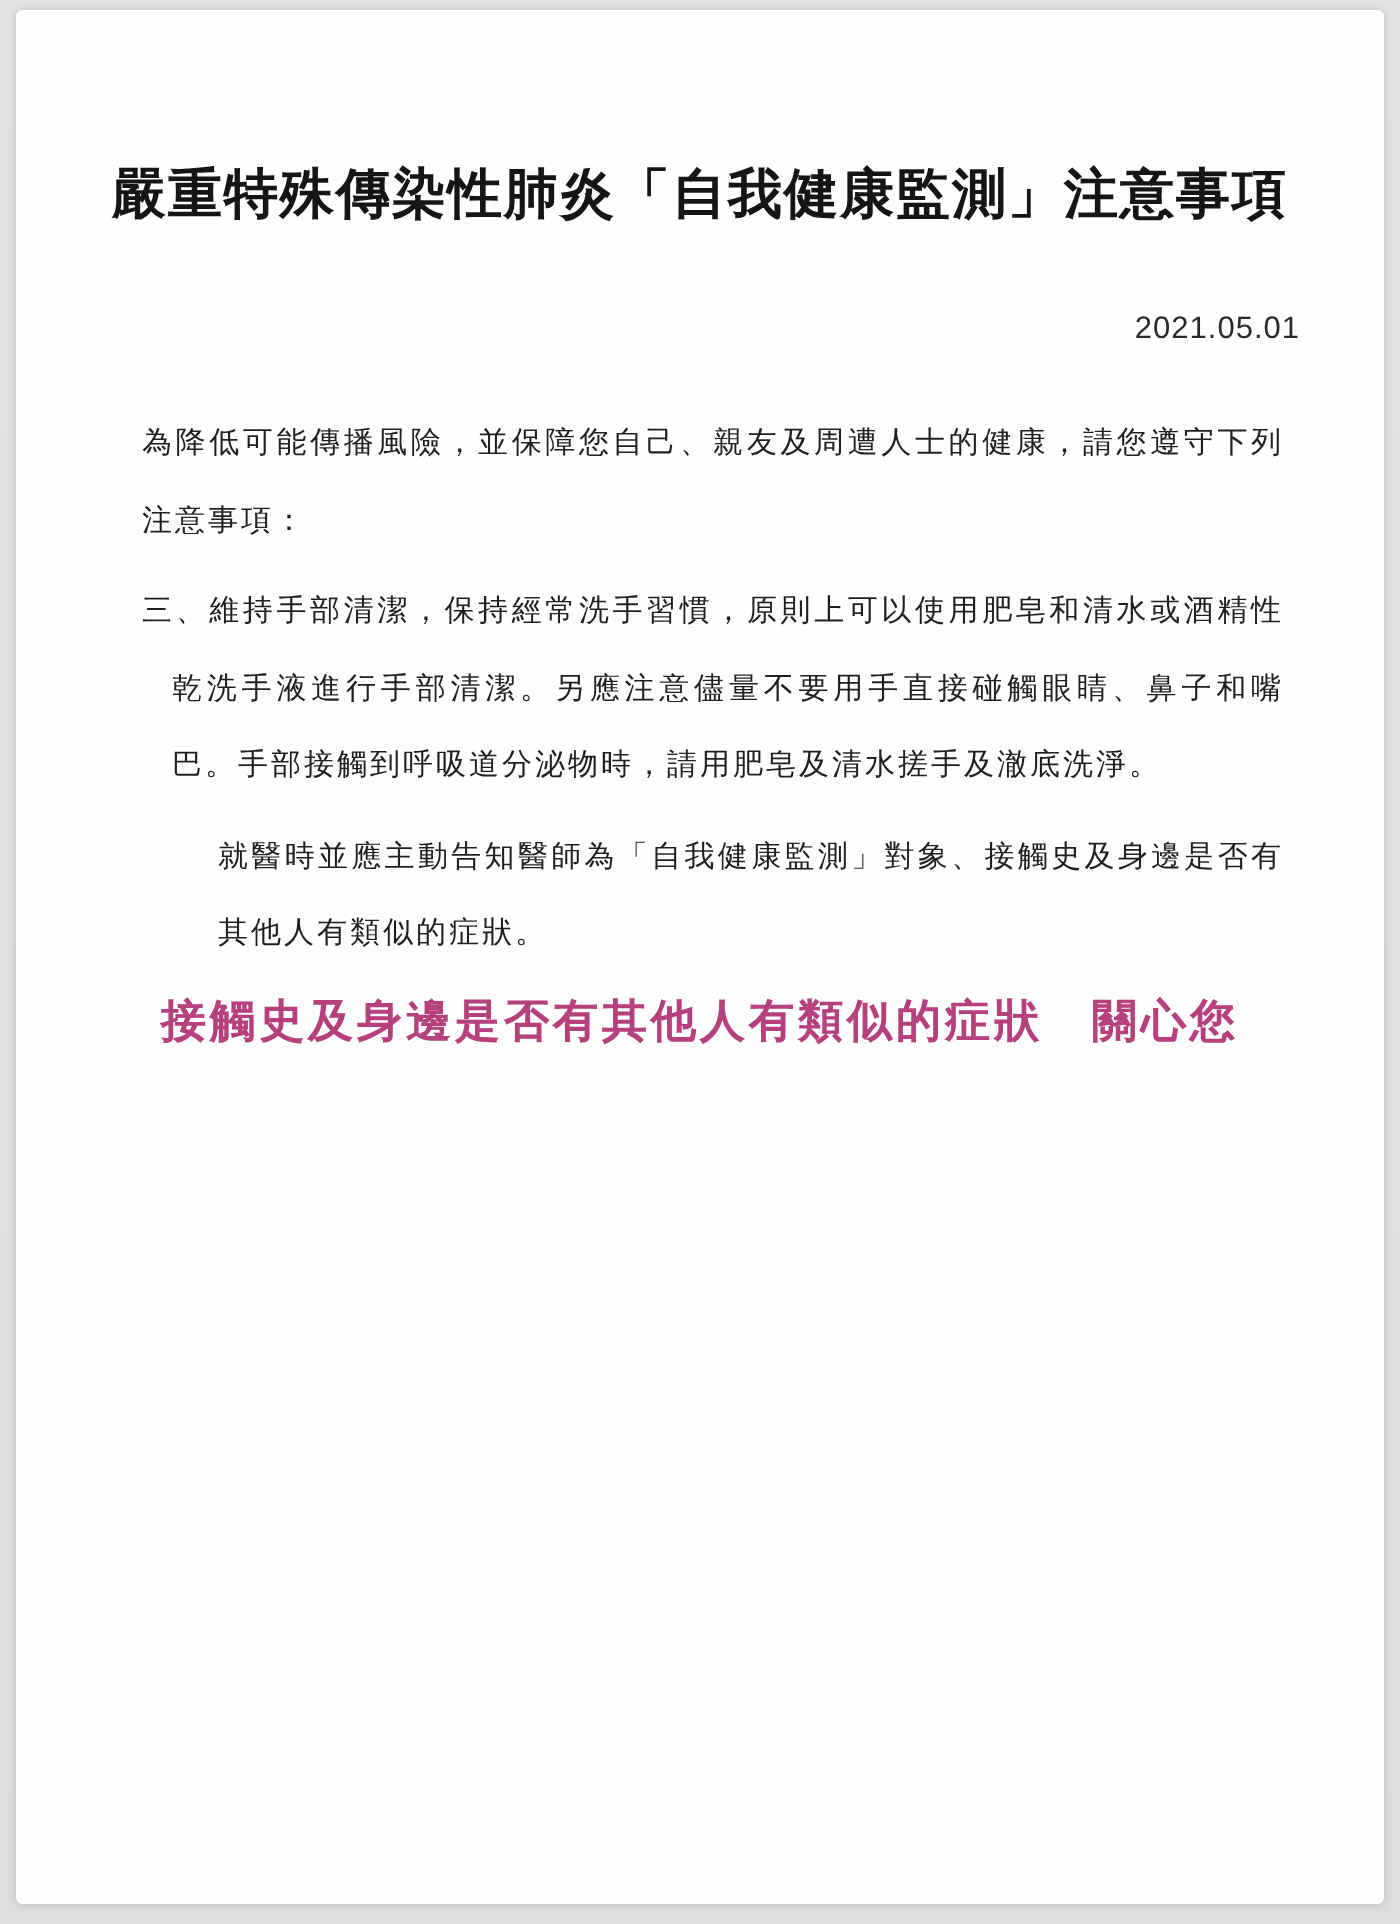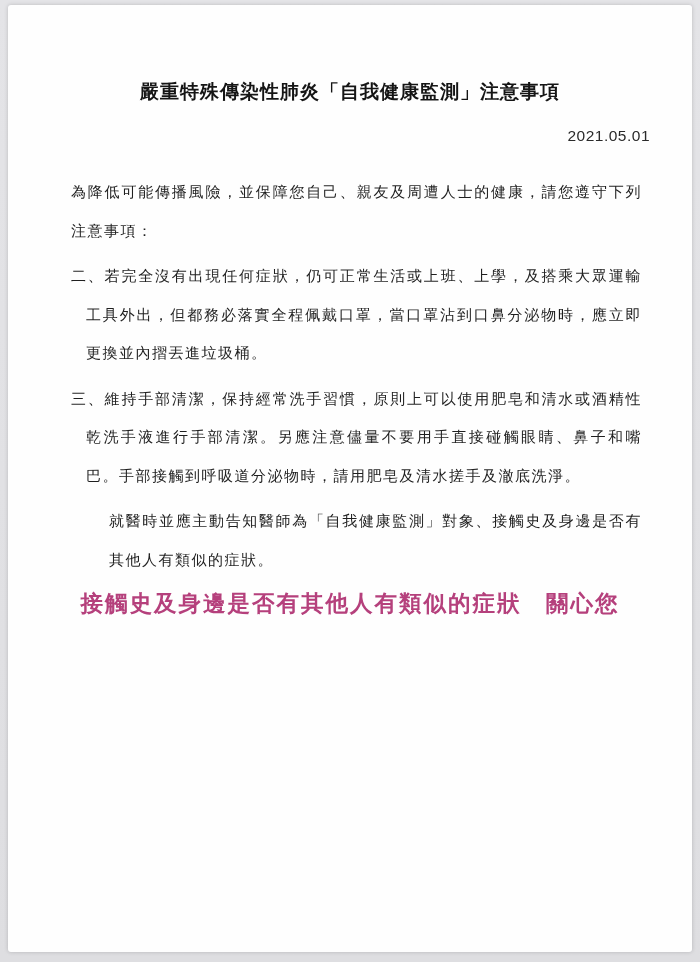--- a/index.html
+++ b/index.html
@@ -30,28 +30,28 @@
     height: 947px;
     background: #fefefe;
     border-radius: 3px;
     box-shadow: 0 0 4px rgba(0,0,0,0.18);
     color: #1f1f1f;
   }
 
   .doc-title {
     margin-top: 74px;
     text-align: center;
-    font-size: 19px;
+    font-size: 27px;
     font-weight: bold;
     letter-spacing: 1px;
     color: #151515;
   }
 
   .doc-date {
-    margin-top: 22px;
+    margin-top: 41px;
     margin-right: 42px;
     text-align: right;
     font-size: 15.5px;
     letter-spacing: 0.5px;
     font-family: "Liberation Sans", "DejaVu Sans", sans-serif;
     color: #2a2a2a;
   }
 
   .doc-body {
     margin: 28px 50px 0 63px;
@@ -92,21 +92,20 @@
 
     <div class="doc-title">嚴重特殊傳染性肺炎「自我健康監測」注意事項</div>
 
     <div class="doc-date">2021.05.01</div>
 
     <div class="doc-body">
 
       <p class="intro">為降低可能傳播風險，並保障您自己、親友及周遭人士的健康，請您遵守下列注意事項：</p>
 
 
-      <p class="notice-item"><span>二、</span><span>若完全沒有出現任何症狀，仍可正常生活或上班、上學，及搭乘大眾運輸工具外出，但都務必落實全程佩戴口罩，當口罩沾到口鼻分泌物時，應立即更換並內摺丟進垃圾桶。</span></p>
 
       <p class="notice-item"><span>三、</span><span>維持手部清潔，保持經常洗手習慣，原則上可以使用肥皂和清水或酒精性乾洗手液進行手部清潔。另應注意儘量不要用手直接碰觸眼睛、鼻子和嘴巴。手部接觸到呼吸道分泌物時，請用肥皂及清水搓手及澈底洗淨。</span></p>
 
 
       <p class="closing">就醫時並應主動告知醫師為「自我健康監測」對象、接觸史及身邊是否有其他人有類似的症狀。</p>
 
     </div>
 
     <div class="footer-slogan">接觸史及身邊是否有其他人有類似的症狀　關心您</div>
 

